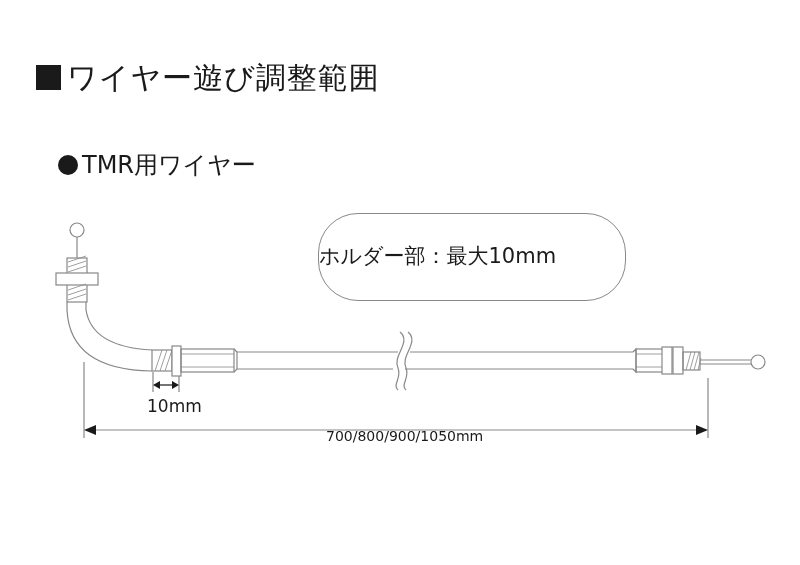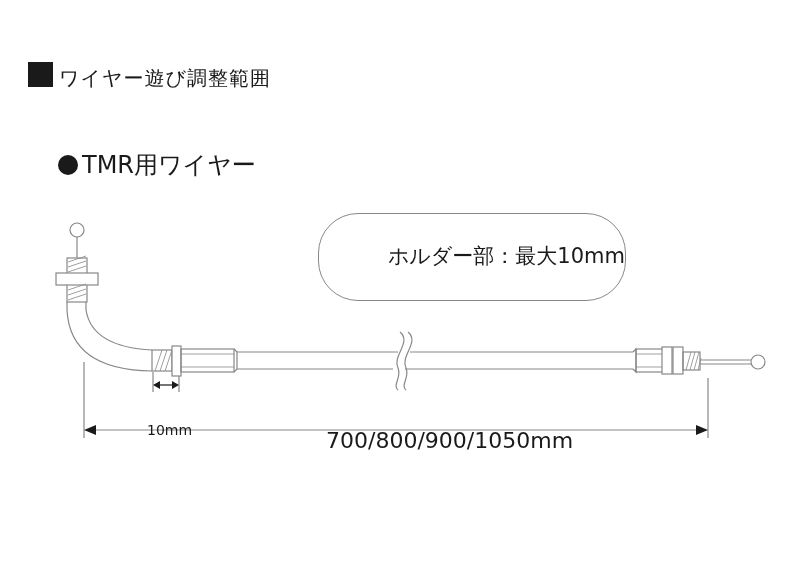--- a/index.html
+++ b/index.html
@@ -1,24 +1,24 @@
 <!DOCTYPE html>
 <html><head>
 <meta charset="utf-8">
 <style>
   html,body{margin:0;padding:0;background:#fff;}
   body{width:800px;height:565px;position:relative;overflow:hidden;font-family:"DejaVu Sans","Liberation Sans",sans-serif;color:#1a1a1a;}
-  .title{position:absolute;left:28px;top:58px;font-size:20px;letter-spacing:1px;line-height:40px;white-space:nowrap;}
+  .title{position:absolute;left:36px;top:58px;font-size:30px;letter-spacing:1px;line-height:40px;white-space:nowrap;}
   .title .sq{display:inline-block;width:25px;height:25px;background:#1a1a1a;margin-right:6px;vertical-align:-2px;}
   .subtitle{position:absolute;left:58px;top:150px;font-size:24px;line-height:30px;white-space:nowrap;}
   .subtitle .dot{display:inline-block;width:20px;height:20px;border-radius:50%;background:#1a1a1a;margin-right:4px;vertical-align:-2px;}
   .holder-box{position:absolute;left:318px;top:213px;width:308px;height:88px;border:1px solid #888;border-radius:40px;box-sizing:border-box;}
-  .holder-text{position:absolute;left:0;right:0;top:27px;text-align:right;font-size:21px;line-height:30px;white-space:nowrap;}
-  .dim-small{position:absolute;left:147px;top:396px;font-size:14px;white-space:nowrap;margin-top:26px;}
-  .dim-total{position:absolute;left:326px;top:428px;font-size:22px;white-space:nowrap;}
+  .holder-text{position:absolute;left:0;right:0;top:27px;text-align:left;font-size:21px;line-height:30px;white-space:nowrap;}
+  .dim-small{position:absolute;left:147px;top:396px;font-size:17px;white-space:nowrap;}
+  .dim-total{position:absolute;left:326px;top:428px;font-size:14px;white-space:nowrap;}
   svg.wire{position:absolute;left:0;top:0;}
 </style>
 </head>
 <body>
 
 <div class="title">
   <span class="sq"></span><span>ワイヤー遊び調整範囲</span>
 </div>
 
 <div class="subtitle">

